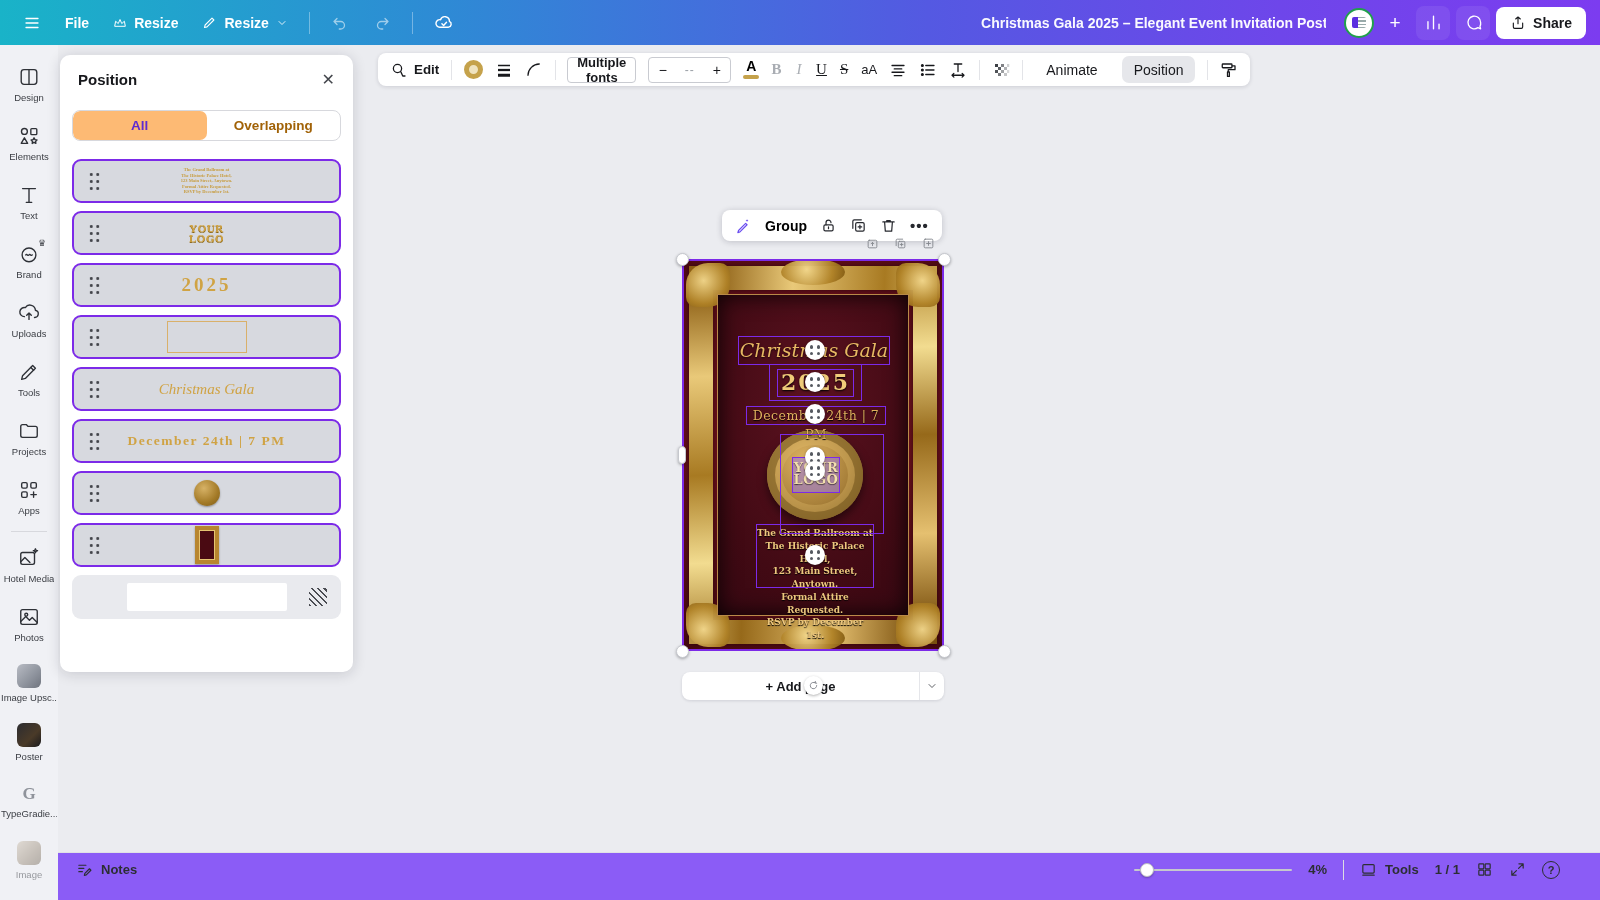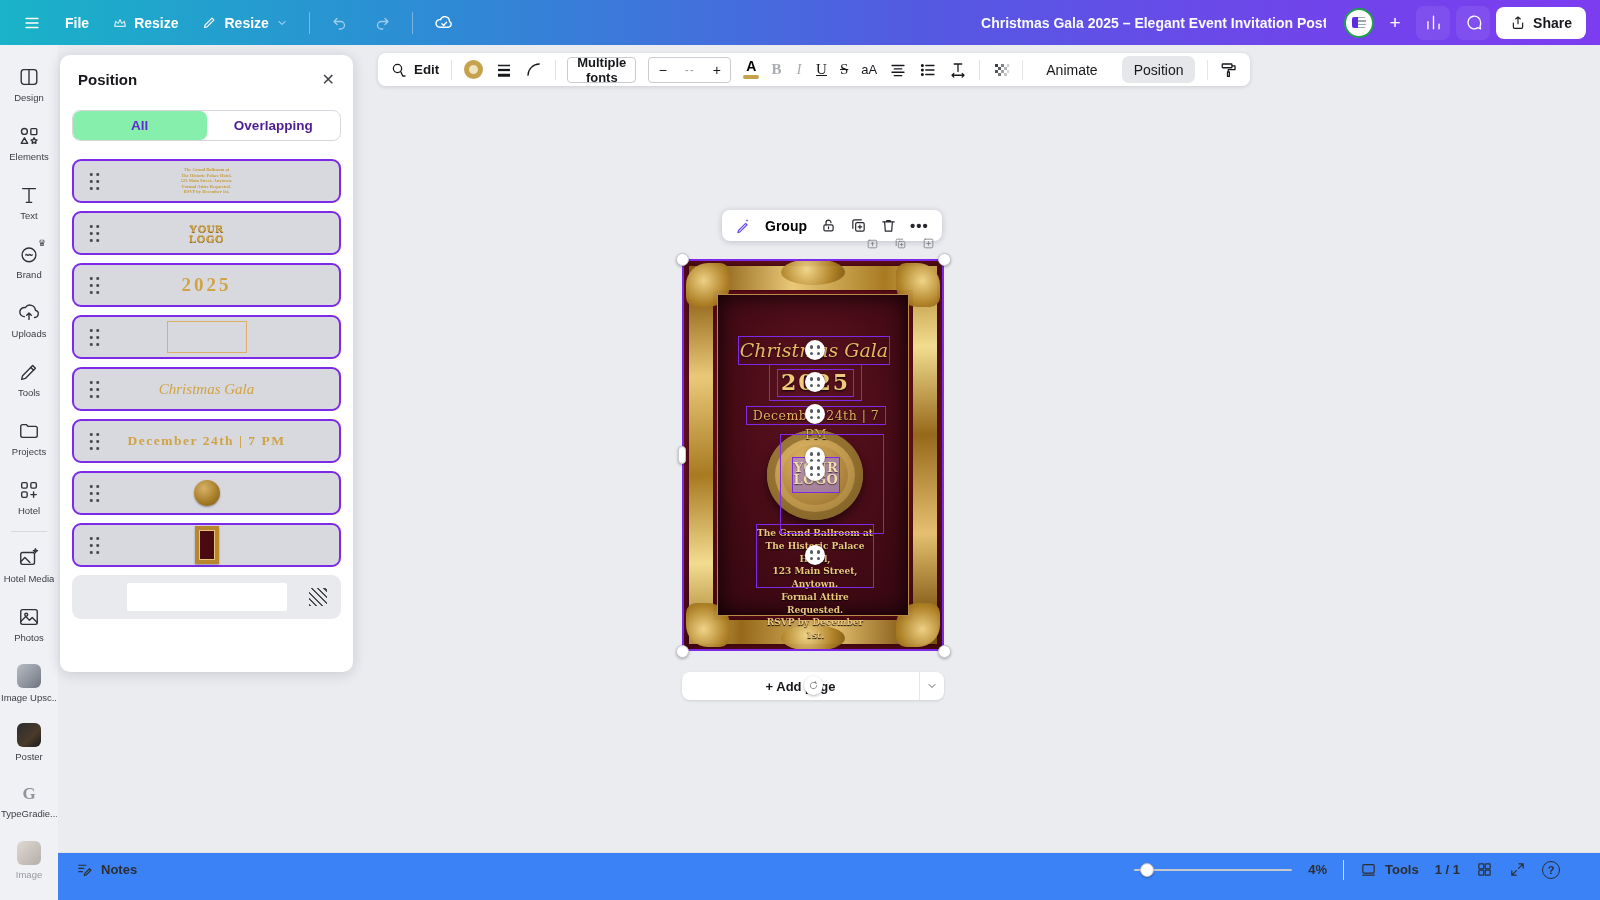--- a/index.html
+++ b/index.html
@@ -88,22 +88,22 @@
   .panel-close { font-size:16px; color:#43464c; line-height:1; }
   .tabs { display:flex; border-bottom:1px solid #ececf0; }
   .tab { flex:1; text-align:center; padding:9px 0 11px; font-size:14px; color:#6b6e76;
     position:relative; font-weight:400; }
   .tab.active { color:#17181c; font-weight:700; }
   .tab.active::after { content:""; position:absolute; left:10px; right:10px; bottom:-1px;
     height:3px; border-radius:2px; background:#7c2ae8; }
   .seg { margin:14px 12px 0; height:31px; border:1px solid #d7d8dd; border-radius:8px;
     display:flex; overflow:hidden; }
   .seg-opt { flex:1; display:flex; align-items:center; justify-content:center;
-    font-size:13.5px; color:#4c1d95; font-weight:600; }
-  .seg-opt.active { background:#86efac; color:#5f2bd0; border-radius:7px; }
+    font-size:13.5px; color:#a16207; font-weight:600; }
+  .seg-opt.active { background:#fdba74; color:#5f2bd0; border-radius:7px; }
   .layers { margin:18px 12px 0; display:flex; flex-direction:column; gap:8px; }
   .layer { height:44px; border:2px solid #7c2ae8; border-radius:9px; background:#d7d9df;
     display:flex; align-items:center; }
   .dots { width:13px; height:20px; margin-left:14px; flex:none;
     background-image:radial-gradient(circle,#44464c 1.3px,transparent 1.5px);
     background-size:6.5px 7px; }
   .lp { flex:1; text-align:center; font-family:"Liberation Serif", serif; color:#d0a344;
     margin-right:27px; }
   .lp-addr { font-size:4.5px; line-height:1.25; font-weight:700; color:#c79c3e; }
   .lp-logo { font-size:11px; font-weight:700; line-height:.95; letter-spacing:.5px;
@@ -193,21 +193,21 @@
     font-weight:700; color:#17181c; }
   .ap-chev { width:25px; border-left:1px solid #e5e6ea; display:flex; align-items:center;
     justify-content:center; color:#43464c; }
   .ap-chev .i { width:12px; height:12px; }
   .spin-badge { position:absolute; left:804px; top:676px; width:19px; height:19px; border-radius:50%;
     background:#fff; box-shadow:0 1px 3px rgba(0,0,0,.3); display:flex; align-items:center;
     justify-content:center; color:#6b6e76; }
   .spin-badge .i { width:11px; height:11px; }
 
   
-  .footer { position:absolute; left:58px; top:852px; width:1542px; height:48px; background:#3b82f6;
+  .footer { position:absolute; left:58px; top:852px; width:1542px; height:48px; background:#8b5cf6;
     border-top:1px solid #e1e2e6; display:flex; align-items:center; padding:0 40px 14px 18px; gap:16px; }
   .ft-item { display:flex; align-items:center; gap:8px; font-size:13px; font-weight:700; color:#2c2e33; }
   .ft-item .i { width:17px; height:17px; }
   .slider { width:158px; height:2px; background:#c6c8cd; border-radius:1px; position:relative; margin-left:auto; }
   .slider-handle { position:absolute; left:6px; top:-6px; width:14px; height:14px; border-radius:50%;
     background:#fff; border:1px solid #babcc2; box-shadow:0 1px 2px rgba(0,0,0,.25); }
   .ft-div { width:1px; height:20px; background:#dcdde2; }
   .help { width:18px; height:18px; border-radius:50%; border:1.6px solid #2c2e33; font-size:11px;
     font-weight:700; display:flex; align-items:center; justify-content:center; color:#2c2e33; }
 </style>
@@ -338,21 +338,21 @@
         </svg>
       <span class="sb-label">Projects</span>
     </div>
     <div class="sb-item">
       <svg class="i" viewBox="0 0 24 24">
           <rect x="4" y="4" width="6" height="6" rx="1.5"></rect>
           <rect x="14" y="4" width="6" height="6" rx="1.5"></rect>
           <rect x="4" y="14" width="6" height="6" rx="1.5"></rect>
           <path d="M17 14v6M14 17h6"></path>
         </svg>
-      <span class="sb-label">Hotel</span>
+      <span class="sb-label">Apps</span>
     </div>
     <div class="sb-divider"></div>
     <div class="sb-item">
       <svg class="i" viewBox="0 0 24 24">
           <rect x="3" y="6" width="15" height="13" rx="2"></rect>
           <path d="M3 16l4.5-4.5L13 17"></path>
           <path d="M19 2l.7 1.6L21.3 4l-1.6.7L19 6.3l-.7-1.6L16.7 4l1.6-.4z"></path>
         </svg>
       <span class="sb-label">Hotel Media</span>
     </div>

